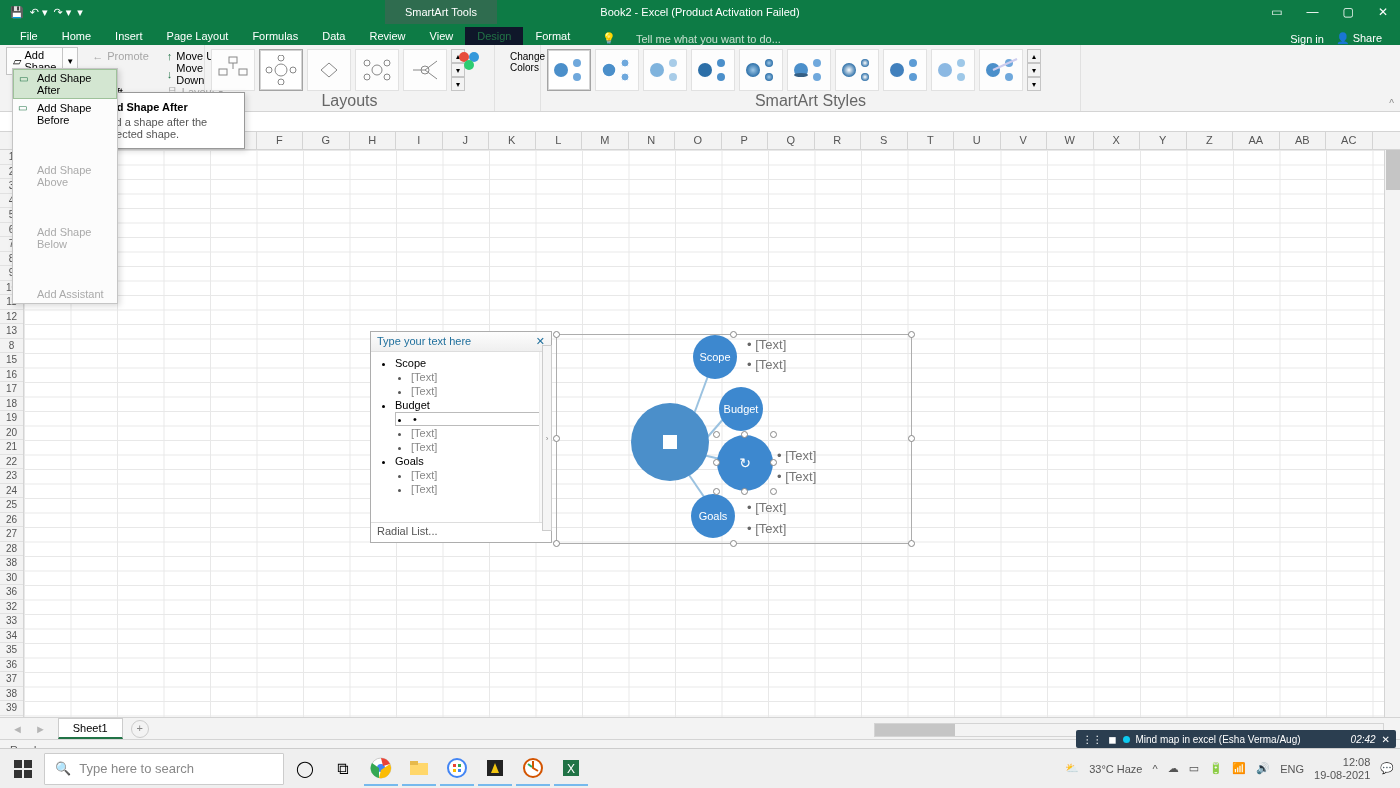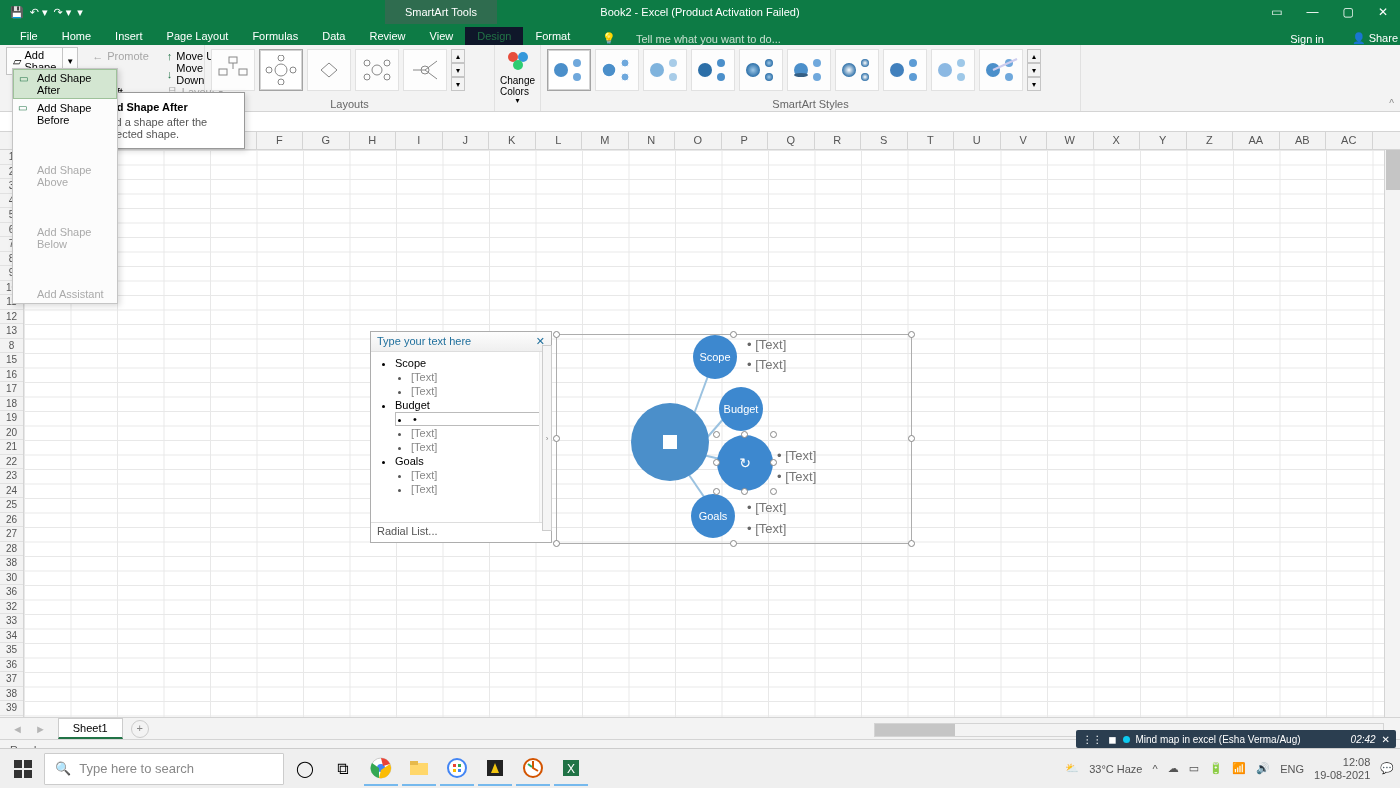--- a/index.html
+++ b/index.html
@@ -10,28 +10,28 @@
 .titlebar .qat { display: flex; gap: 6px; padding: 0 10px; align-items: center; }
 .titlebar .qat span { cursor: pointer; }
 .titlebar .title-center { position: absolute; left: 50%; transform: translateX(-50%); }
 .titlebar .winbtns { margin-left: auto; display: flex; gap: 24px; padding-right: 12px; font-size: 12px; }
 .smartart-tools { position: absolute; left: 385px; top: 0; height: 24px; background: #2f6c4f; color: #fff; padding: 0 20px; display: flex; align-items: center; font-size: 11px; }
 
 
 .tabs { height: 21px; background: #0d7b45; display: flex; align-items: flex-end; color: #fff; font-size: 11px; padding-left: 8px; position: relative; }
 .tabs .tab { padding: 3px 12px; cursor: pointer; }
 .tabs .tab.active { background: #0f172a; color: #217346; }
-.tabs .right { margin-left: auto; display: flex; gap: 28px; padding-right: 2px; align-items: center; }
+.tabs .right { margin-left: auto; display: flex; gap: 12px; padding-right: 18px; align-items: center; }
 .tabs .tellme { margin-left: 20px; color: #c8e0cf; font-size: 11px; }
 .tabs .tellme-icon { margin-left: 20px; color: #c2dccb; }
 
 
 .ribbon { height: 67px; background: #f3f3f3; border-bottom: 1px solid #d4d4d4; display: flex; position: relative; }
 .ribbon-group { border-right: 1px solid #e1e1e1; height: 100%; position: relative; padding: 2px 6px; }
-.ribbon-group .group-label { position: absolute; bottom: 1px; left: 0; right: 0; text-align: center; font-size: 11px; color: #666; }
+.ribbon-group .group-label { position: absolute; bottom: 1px; left: 0; right: 0; text-align: center; font-size: 16px; color: #666; }
 .ribbon-btn-small { font-size: 11px; display: flex; align-items: center; gap: 4px; height: 18px; padding: 0 4px; cursor: pointer; }
 .ribbon-btn-small.disabled { color: #a6a6a6; cursor: default; }
 
 
 .addshape-btn { display: inline-flex; border: 1px solid #c5c5c5; background: #fcfcfc; }
 .addshape-btn .main { padding: 1px 6px; font-size: 11px; display: flex; align-items: center; gap: 3px; }
 .addshape-btn .arrow { border-left: 1px solid #c5c5c5; padding: 0 3px; display:flex; align-items:center; font-size: 8px; }
 .addshape-menu { position: absolute; top: 21px; left: 6px; background: #fcfcfc; border: 1px solid #c5c5c5; z-index: 50; box-shadow: 2px 2px 6px rgba(0,0,0,.15); width: 106px; }
 .addshape-menu .item { font-size: 11px; padding: 3px 6px 3px 24px; position: relative; cursor: pointer; }
 .addshape-menu .item .icon { position: absolute; left: 5px; top: 3px; font-size: 10px; color: #217346;}
@@ -43,21 +43,21 @@
 .tooltip .tt-title { font-size: 11px; font-weight: bold; margin-bottom: 3px; }
 .tooltip .tt-text { font-size: 11px; color: #555; }
 
 
 .gallery { display: flex; gap: 4px; align-items: center; padding: 2px 0; }
 .gal-item { width: 44px; height: 42px; border: 1px solid #e1e1e1; background: #fdfdfd; display: flex; align-items: center; justify-content: center; cursor: pointer; position: relative; }
 .gal-item.selected { border: 1px solid #a4a4a4; background: #fff; box-shadow: inset 0 0 0 1px #d4d4d4; }
 .gal-nav { width: 14px; display: flex; flex-direction: column; }
 .gal-nav span { width: 14px; height: 14px; border: 1px solid #c5c5c5; font-size: 8px; display: flex; align-items: center; justify-content: center; cursor: pointer; }
 
-.big-btn { display: flex; flex-direction: column; align-items: center; justify-content: center; font-size: 10px; padding: 2px 6px; cursor: pointer; line-height: 1.1; }
+.big-btn { display: flex; align-items: center; justify-content: center; font-size: 10px; padding: 2px 6px; cursor: pointer; line-height: 1.1; gap: 29px; }
 .big-btn .bicon { width: 24px; height: 24px; margin-bottom: 2px; }
 
 
 .fbar { height: 20px; background: #fff; border-bottom: 1px solid #d4d4d4; }
 
 
 .sheet-area { position: relative; height: 585px; background: #fff; }
 .colhdr { position: absolute; top: 0; left: 0; right: 0; height: 18px; display: flex; border-bottom: 1px solid #d4d4d4; background: #f3f3f3; }
 .colhdr .corner { width: 24px; border-right: 1px solid #d4d4d4; }
 .colhdr .ch { width: 46.5px; text-align: center; font-size: 11px; color: #555; border-right: 1px solid #d4d4d4; line-height: 17px; }

